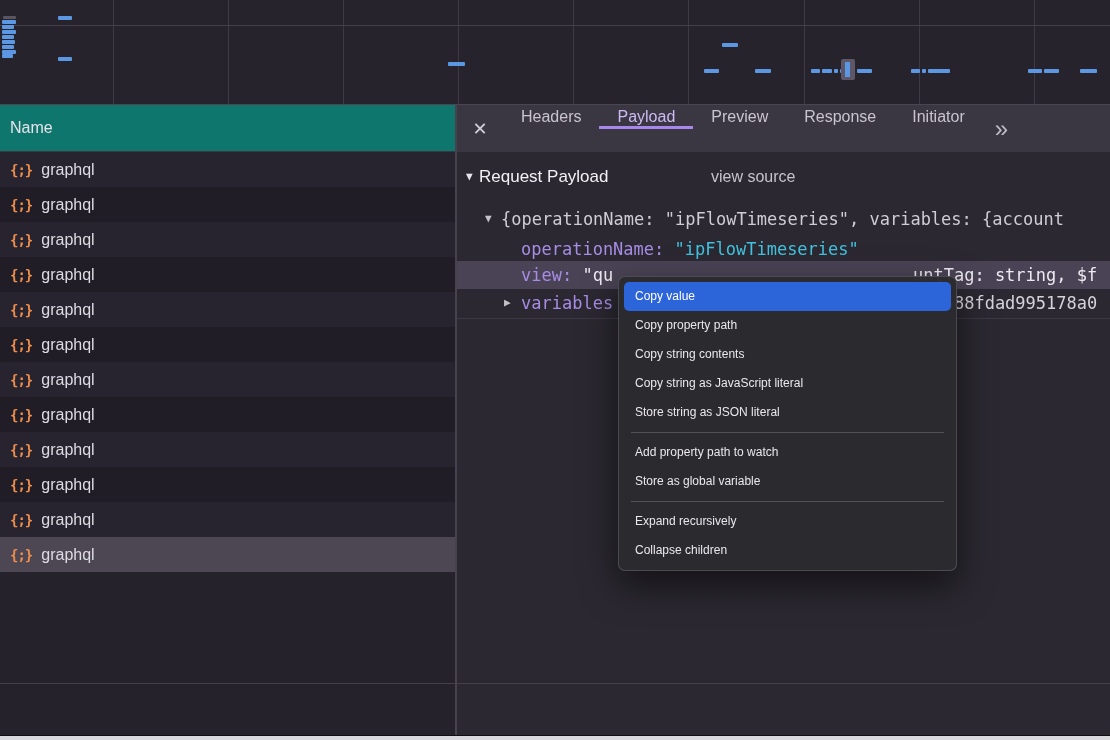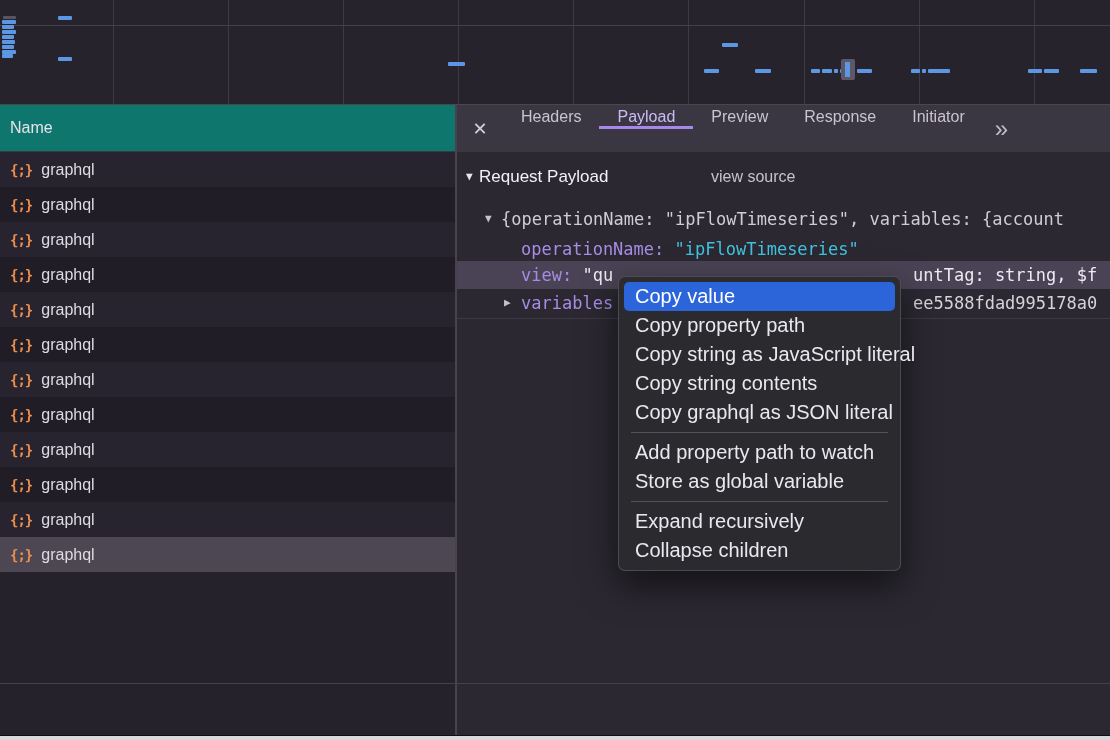--- a/index.html
+++ b/index.html
@@ -59,24 +59,24 @@
   .k{color:#a78ce4;} .s-cyan{color:#40c2de;} .s-white{color:#eceaf0;}
   .right-frag{position:absolute;left:456px;white-space:nowrap;}
   .tree-edge{position:absolute;left:0;right:0;top:166px;height:1px;background:#3d3944;}
 
   
   .h-divider{position:absolute;left:0;right:0;top:683px;height:1px;background:#454049;z-index:7;}
   .bottom-strip{position:absolute;left:0;right:0;bottom:0;height:4px;background:#d9d8da;
                 border-top:1px solid #101013;z-index:8;}
 
   
-  .context-menu{position:absolute;left:618px;top:276px;width:283px;z-index:50;
+  .context-menu{position:absolute;left:618px;top:276px;width:339px;z-index:50;
                 background:rgba(43,42,47,0.97);border:1px solid rgba(130,128,138,0.38);
                 border-radius:7px;box-shadow:0 14px 36px rgba(0,0,0,0.55);
-                padding:5px 0;font-size:20px;color:#eae8ee;box-sizing:border-box;}
+                padding:5px 0;font-size:12px;color:#eae8ee;box-sizing:border-box;}
   .mi{height:29px;line-height:29px;margin:0 5px;padding:0 11px;border-radius:5px;
       white-space:nowrap;cursor:default;}
   .mi.hl{background:#2c64da;color:#ffffff;}
   .sep{height:1px;background:#535159;margin:5px 12px;}
 </style>
 </head>
 <body>
 
 <div id="app">
 
@@ -223,23 +223,23 @@
       <div class="tree-edge"></div>
     </div>
   </div>
 
   <div class="h-divider"></div>
   <div class="bottom-strip"></div>
 
   <div class="context-menu">
       <div class="mi hl">Copy value</div>
       <div class="mi">Copy property path</div>
+      <div class="mi">Copy string contents</div>
       <div class="mi">Copy string as JavaScript literal</div>
-      <div class="mi">Copy string contents</div>
-      <div class="mi">Copy graphql as JSON literal</div>
+      <div class="mi">Store string as JSON literal</div>
       <div class="sep"></div>
       <div class="mi">Add property path to watch</div>
       <div class="mi">Store as global variable</div>
       <div class="sep"></div>
       <div class="mi">Expand recursively</div>
       <div class="mi">Collapse children</div>
     </div>
 
 </div>
 

